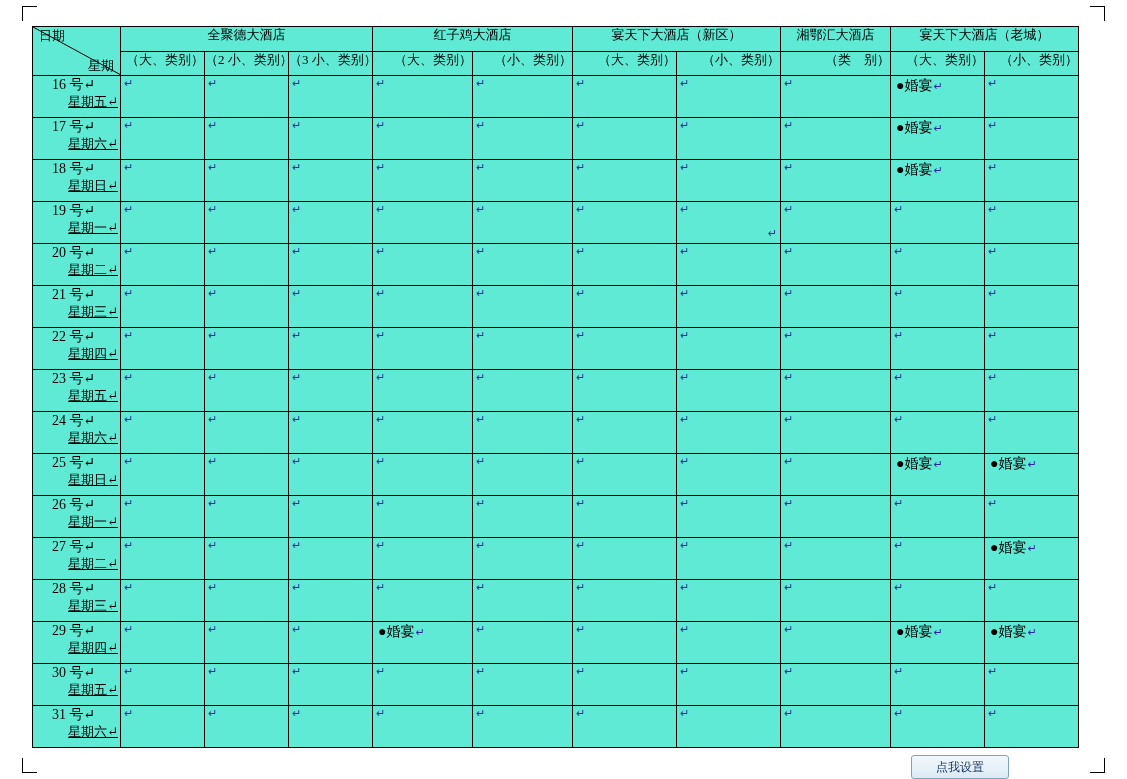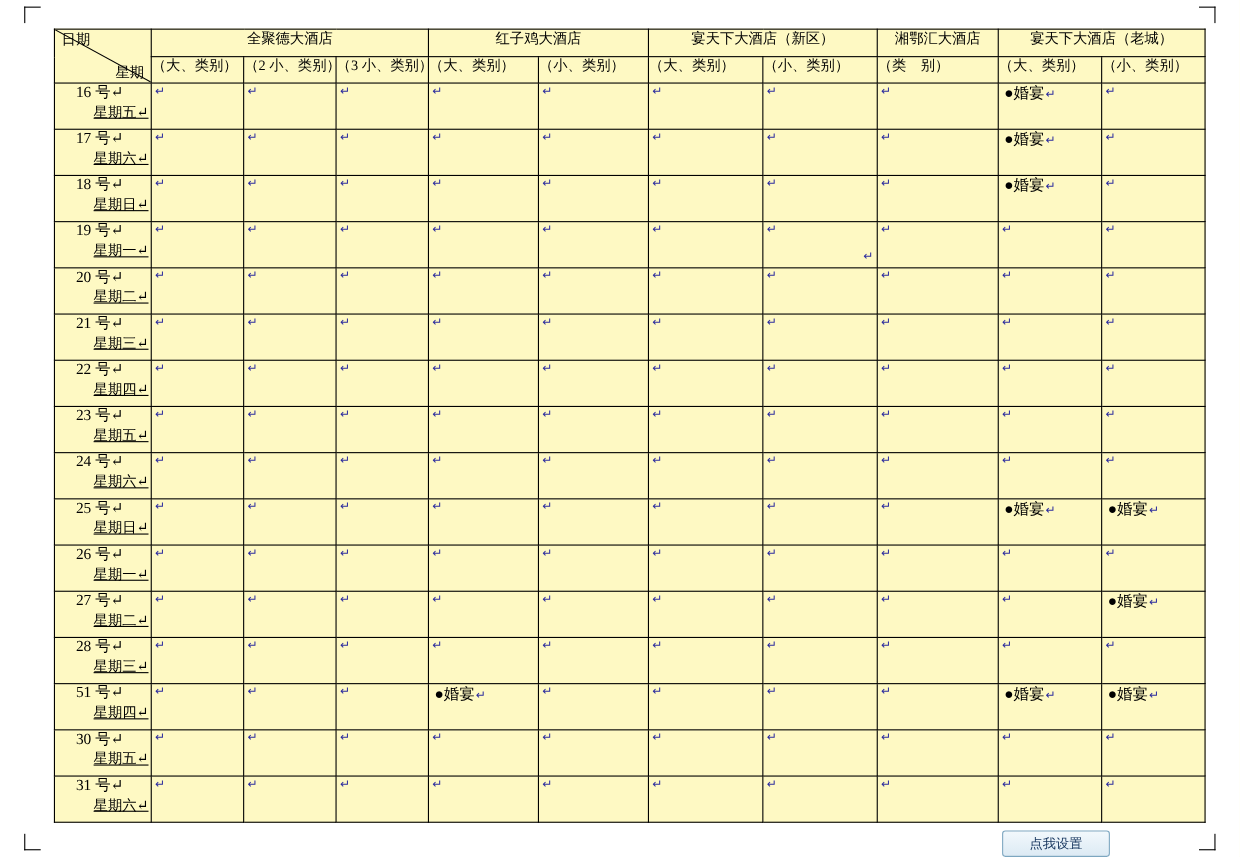--- a/index.html
+++ b/index.html
@@ -30,26 +30,26 @@
 
   .page {
     position: absolute;
     left: 0; top: 0;
     width: 1127px;
     height: 779px;
   }
 
   table.sched {
     position: absolute;
-    left: 49px;
+    left: 32px;
     top: 26px;
     border-collapse: collapse;
     table-layout: fixed;
     width: 904px;
-    background: #fef9c3;
+    background: #5eead4;
   }
   table.sched td, table.sched th {
     border: 1px solid #000;
     padding: 0;
     vertical-align: top;
     font-weight: normal;
     font-size: 13px;
     line-height: 1.25;
   }
 
@@ -86,21 +86,21 @@
   }
 
   .hotel-name {
     text-align: center;
     font-size: 14.5px;
     height: 24px;
     line-height: 24px;
     white-space: nowrap;
   }
   .subhead {
-    text-align: left;
+    text-align: right;
     font-size: 12.5px;
     height: 23px;
     line-height: 23px;
     white-space: nowrap;
   }
 
   
   td.daycell {
     width: 88px;
     height: 41px;
@@ -693,21 +693,21 @@
           </td>
           <td class="slot">
             <span class="pilcrow">↵</span>
           </td>
           <td class="slot">
             <span class="pilcrow">↵</span>
           </td>
         </tr>
         <tr>
           <td class="daycell">
-            <span class="day-num">51 号↵</span>
+            <span class="day-num">29 号↵</span>
             <span class="day-week">星期四↵</span>
           </td>
           <td class="slot">
             <span class="pilcrow">↵</span>
           </td>
           <td class="slot">
             <span class="pilcrow">↵</span>
           </td>
           <td class="slot">
             <span class="pilcrow">↵</span>

